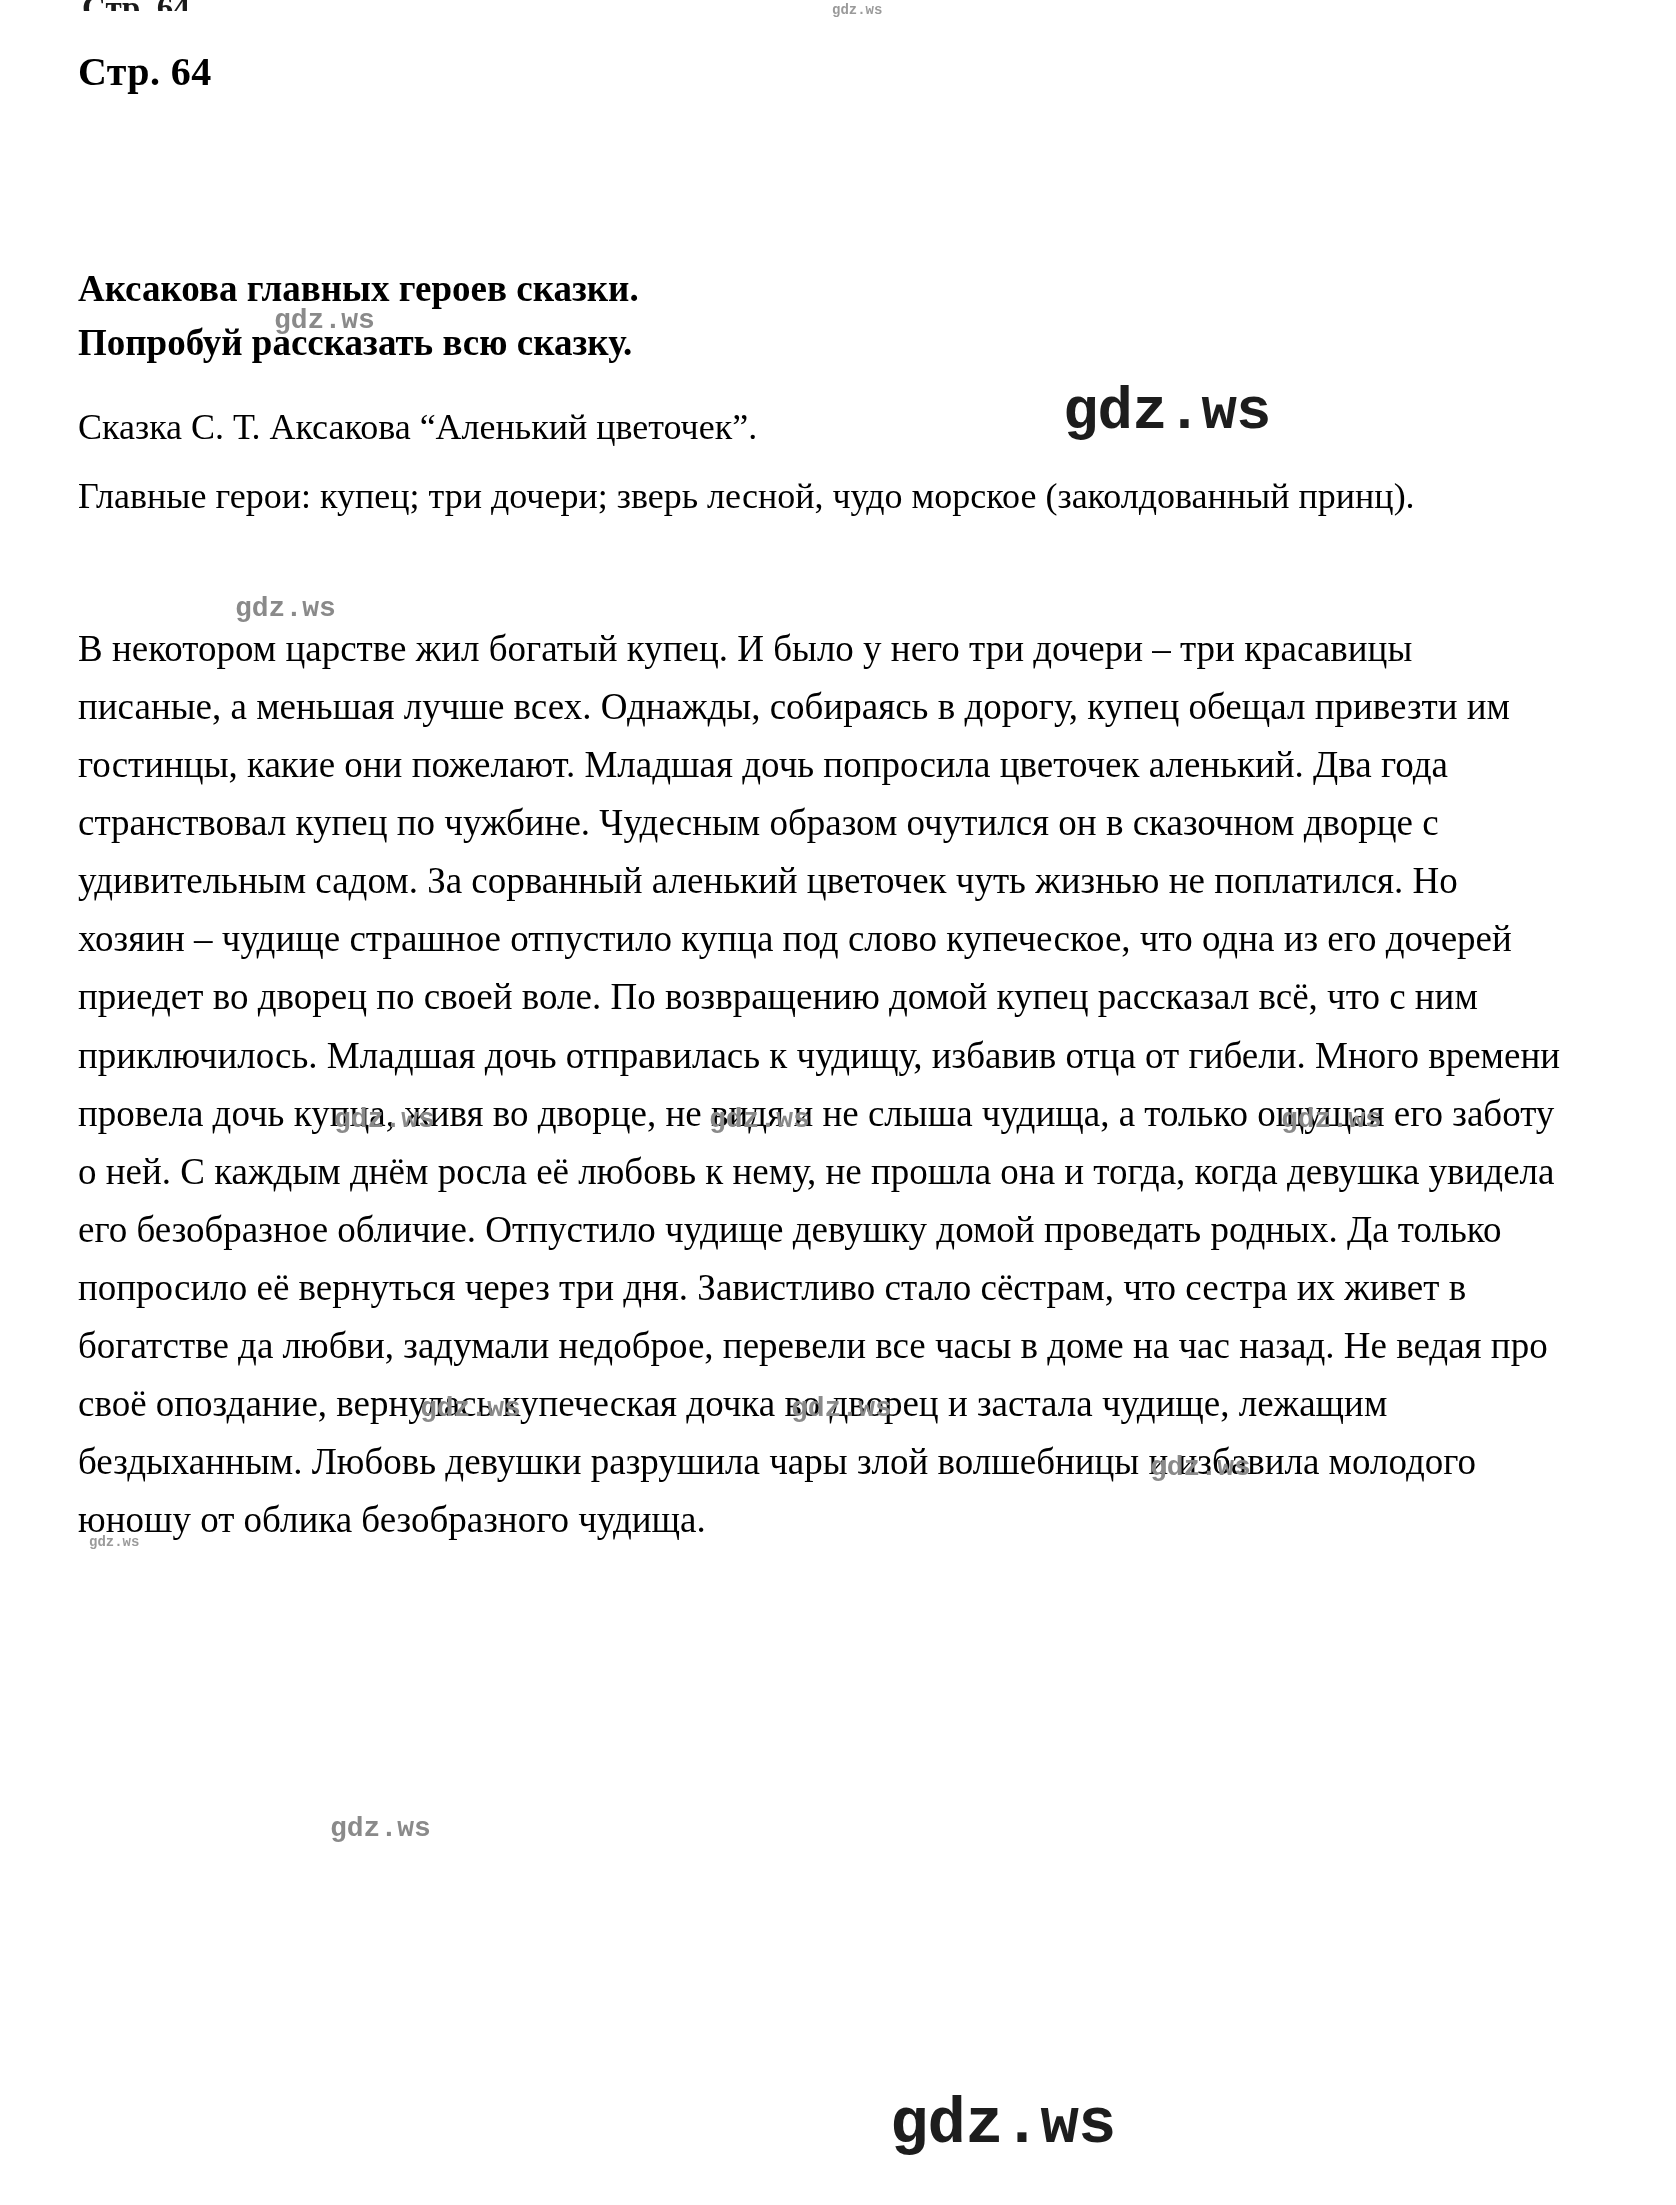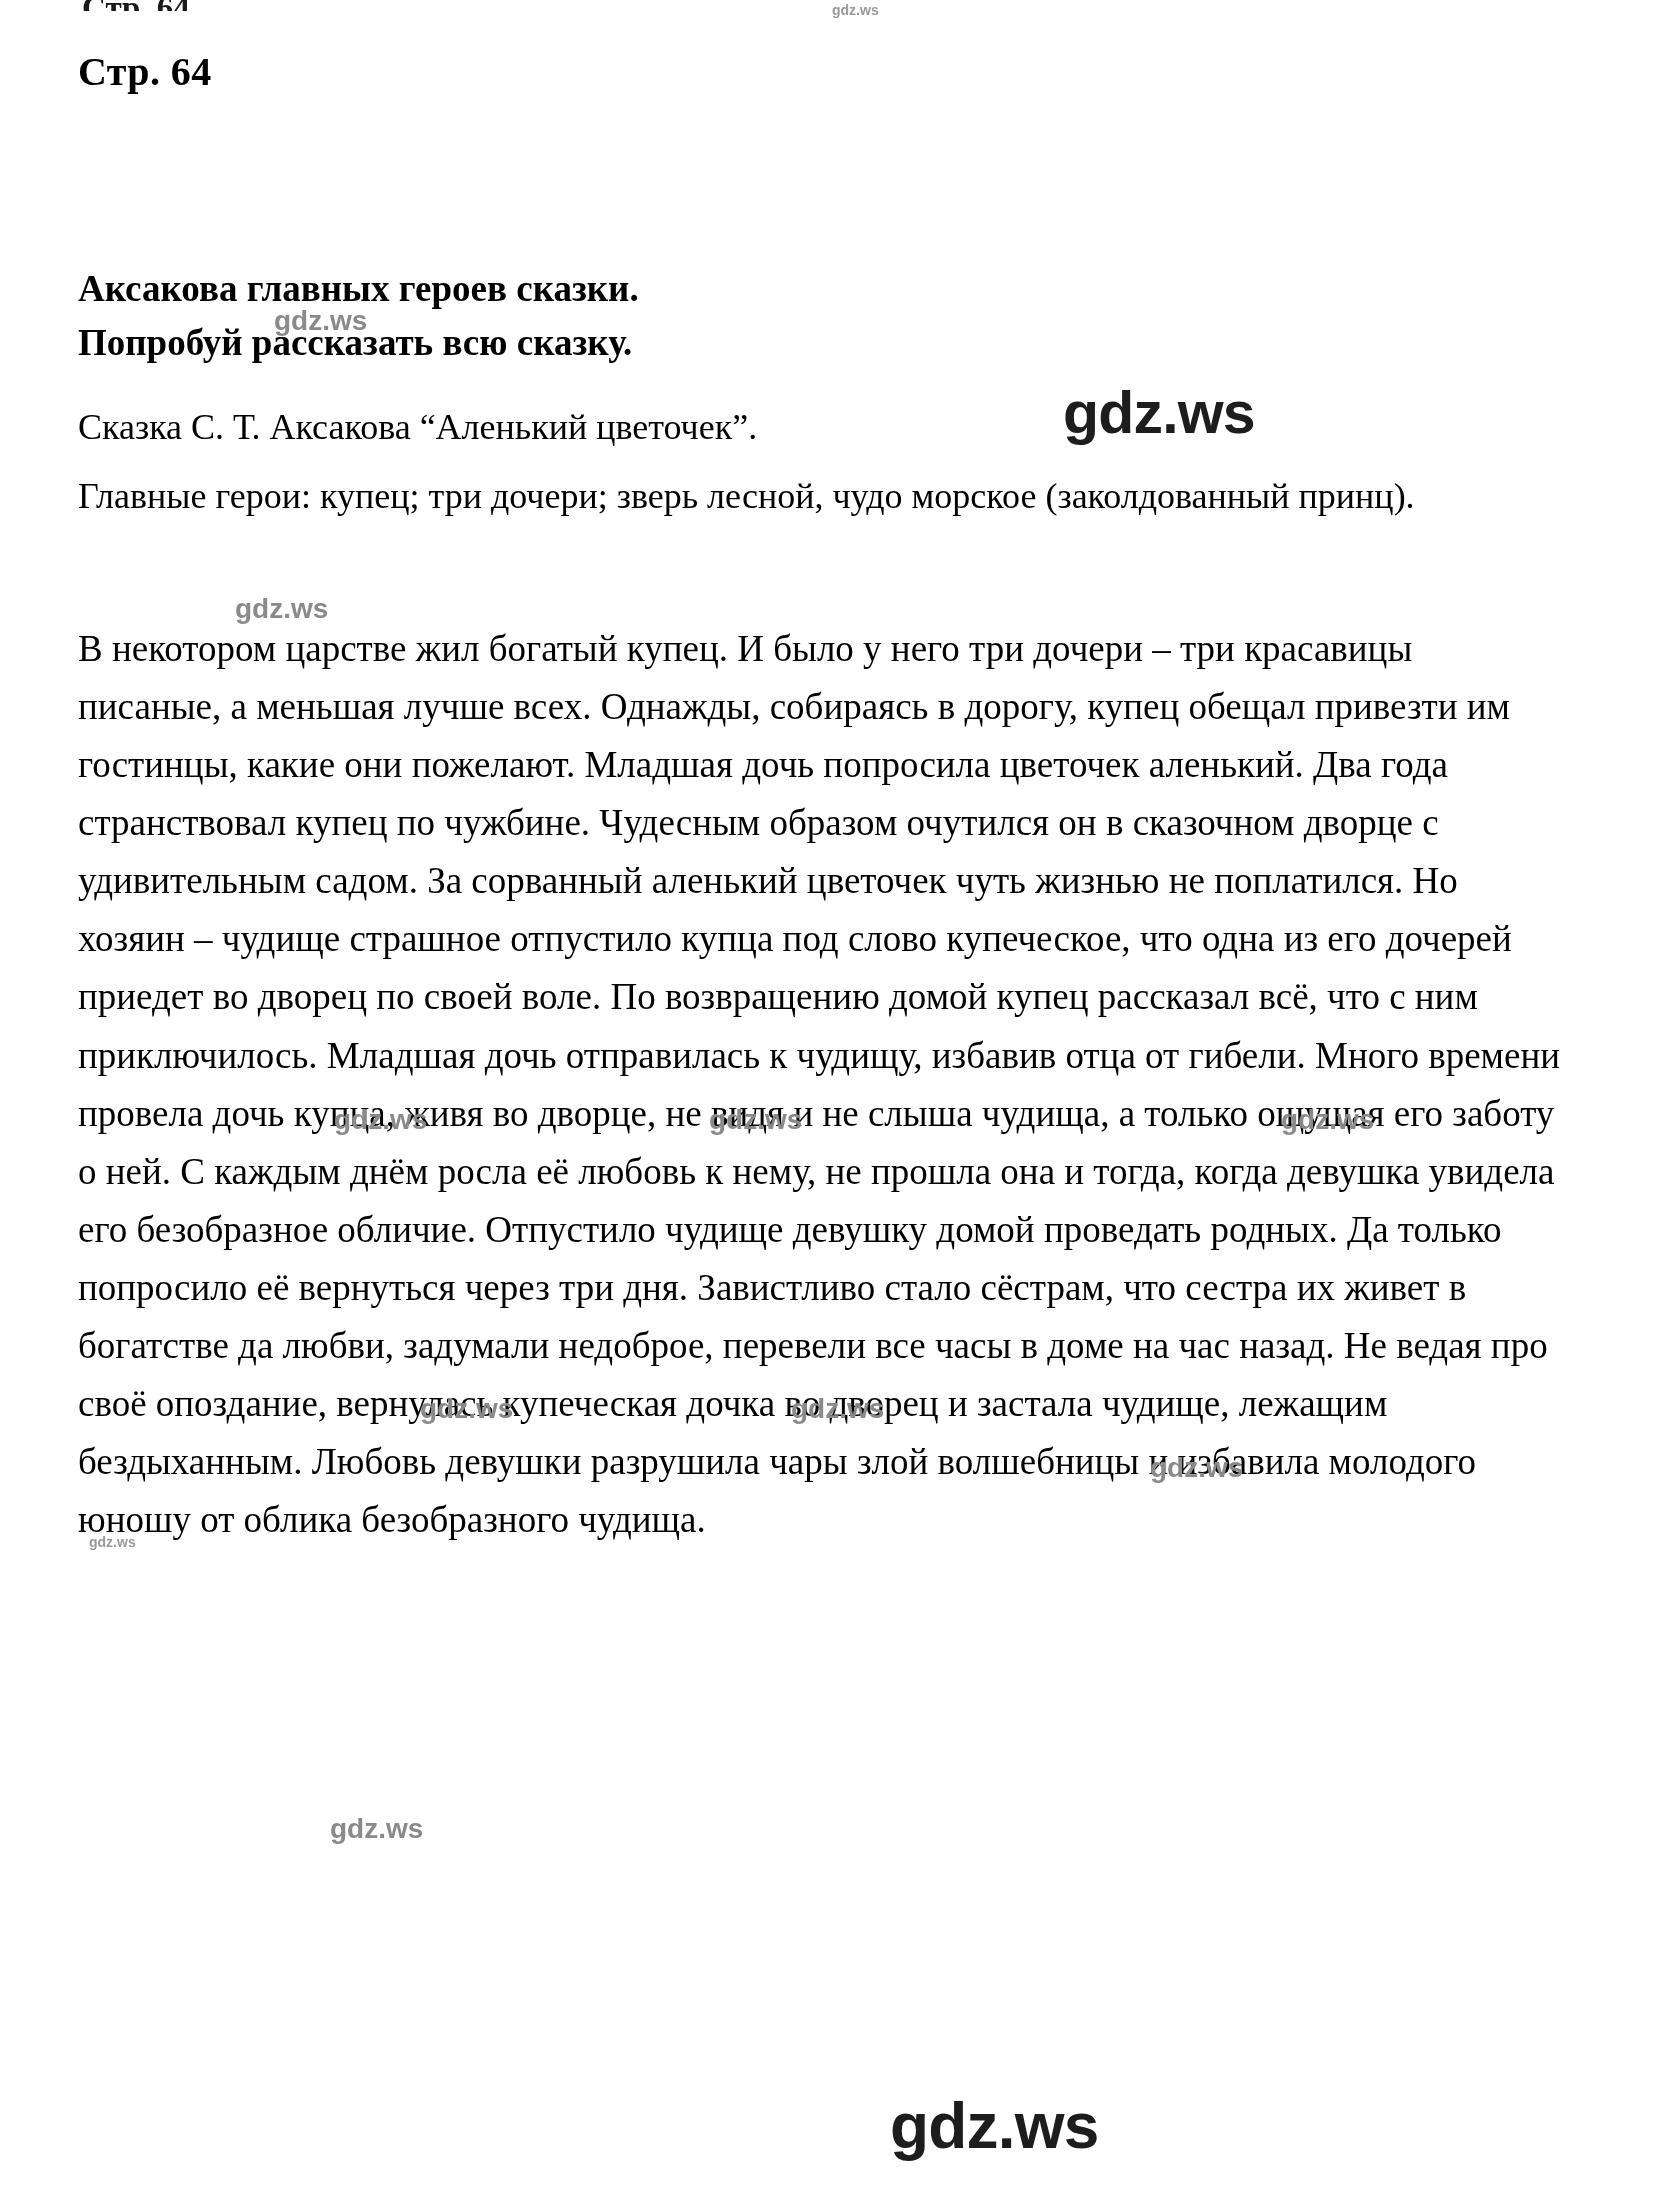--- a/index.html
+++ b/index.html
@@ -74,21 +74,21 @@
     width: 1483px;
     font-size: 37px;
     line-height: 1.57;
     text-align: left;
   }
 
   
   .wm {
     position: absolute;
     color: #777777;
-    font-family: Liberation Sans, sans-serif;
+    font-family: Liberation Mono, monospace;
     font-weight: bold;
     white-space: nowrap;
     pointer-events: none;
   }
   .wm-small { font-size: 28px; color: #8a8a8a; }
   .wm-tiny  { font-size: 14px; color: #9a9a9a; }
   .wm-big   { font-size: 64px; color: #1d1d1d; letter-spacing: -0.8px; }
   .wm-huge  { font-size: 59px; color: #1d1d1d; letter-spacing: -0.8px; }
 </style>
 </head>

